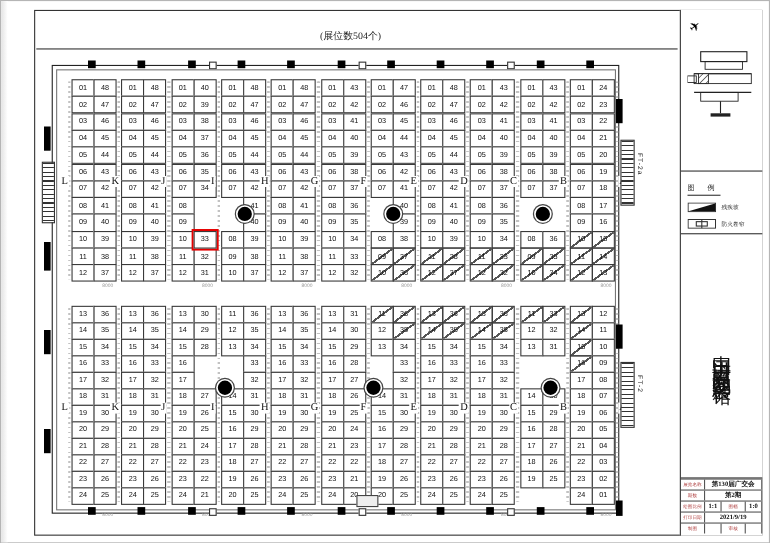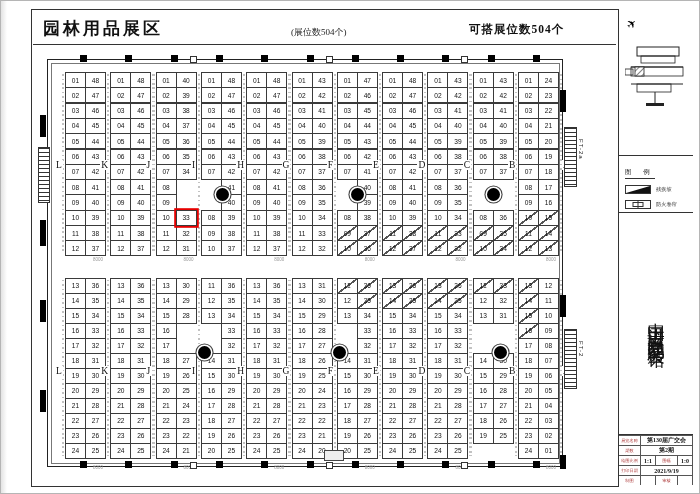--- a/index.html
+++ b/index.html
@@ -53,23 +53,21 @@
   .tb-val{color:#111;font-size:6px;flex:1;font-weight:600;}
 </style>
 </head>
 <body>
 
 <div id="page">
   <div id="edge"></div>
   <div id="frame"></div>
 
   <div id="header">
-    <div id="title">园林用品展区</div>
     <div id="booth-note">(展位数504个)</div>
-    <div id="buildable-note">可搭展位数504个</div>
   </div>
 
   <div id="hall">
       <div class="block" style="left: 17px; top: 12px; width: 41px; height: 183.6px;">
         <div class="cell" style="left: 0px; top: 0px; width: 21px; height: 16.2px;">01</div>
         <div class="cell" style="left: 0px; top: 15.3px; width: 21px; height: 16.2px;">02</div>
         <div class="cell" style="left: 0px; top: 30.6px; width: 21px; height: 16.2px;">03</div>
         <div class="cell" style="left: 0px; top: 45.9px; width: 21px; height: 16.2px;">04</div>
         <div class="cell" style="left: 0px; top: 61.2px; width: 21px; height: 16.2px;">05</div>
         <div class="cell" style="left: 0px; top: 76.5px; width: 21px; height: 16.2px;">06</div>

